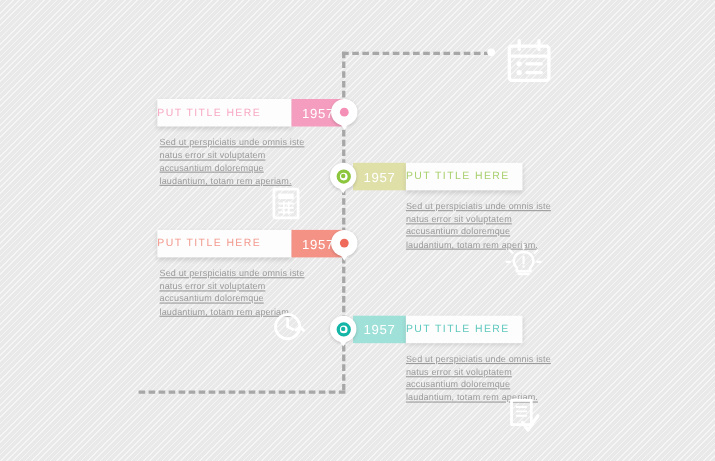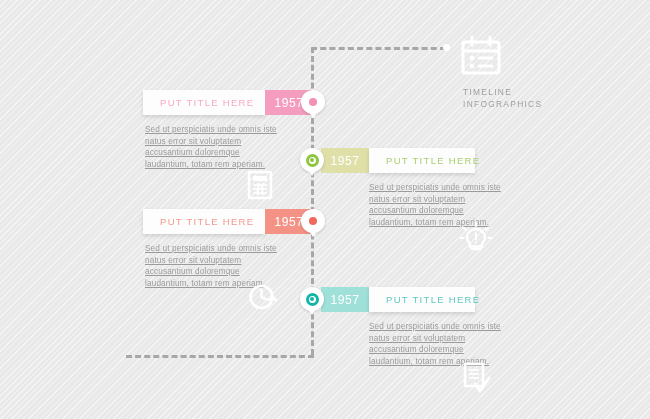--- a/index.html
+++ b/index.html
@@ -59,21 +59,20 @@
     background: #fdfdfd;
     box-shadow: 0 2px 4px rgba(0,0,0,0.13);
     display: flex;
     align-items: center;
     box-sizing: border-box;
   }
   .title-card .title-text {
     font-size: 9.5px;
     letter-spacing: 1.3px;
     white-space: nowrap;
-    padding-left: 17px;
   }
 
   
   .year-badge {
     position: absolute;
     height: 25px;
     display: flex;
     align-items: center;
     justify-content: center;
     box-sizing: border-box;
@@ -186,24 +185,20 @@
         <rect x="5" y="8" width="36" height="31" rx="2.5" fill="none" stroke="#ffffff" stroke-width="3"></rect>
         <line x1="5" y1="17" x2="41" y2="17" stroke="#ffffff" stroke-width="3"></line>
         <line x1="14" y1="3" x2="14" y2="11" stroke="#ffffff" stroke-width="3" stroke-linecap="round"></line>
         <line x1="32" y1="3" x2="32" y2="11" stroke="#ffffff" stroke-width="3" stroke-linecap="round"></line>
         <circle cx="14" cy="24" r="2.4" fill="#ffffff"></circle>
         <circle cx="14" cy="32" r="2.4" fill="#ffffff"></circle>
         <line x1="21" y1="24" x2="34" y2="24" stroke="#ffffff" stroke-width="3" stroke-linecap="round"></line>
         <line x1="21" y1="32" x2="34" y2="32" stroke="#ffffff" stroke-width="3" stroke-linecap="round"></line>
       </svg>
     </div>
-    <div id="header-label">
-      <div>TIMELINE</div>
-      <div>INFOGRAPHICS</div>
-    </div>
   </div>
 
   <div class="title-card" style="left:143px; top:90px; width:122px;">
     <span class="title-text" style="color:#f7a8c4;">PUT TITLE HERE</span>
   </div>
   <div class="year-badge" style="left:265px; top:90px; width:48px; background:#f59dbe;">
     <span class="year-text">1957</span>
   </div>
   <div class="pin" style="left:301px; top:90px;">
     <span class="pin-dot" style="background:#f48fb6;"></span>

